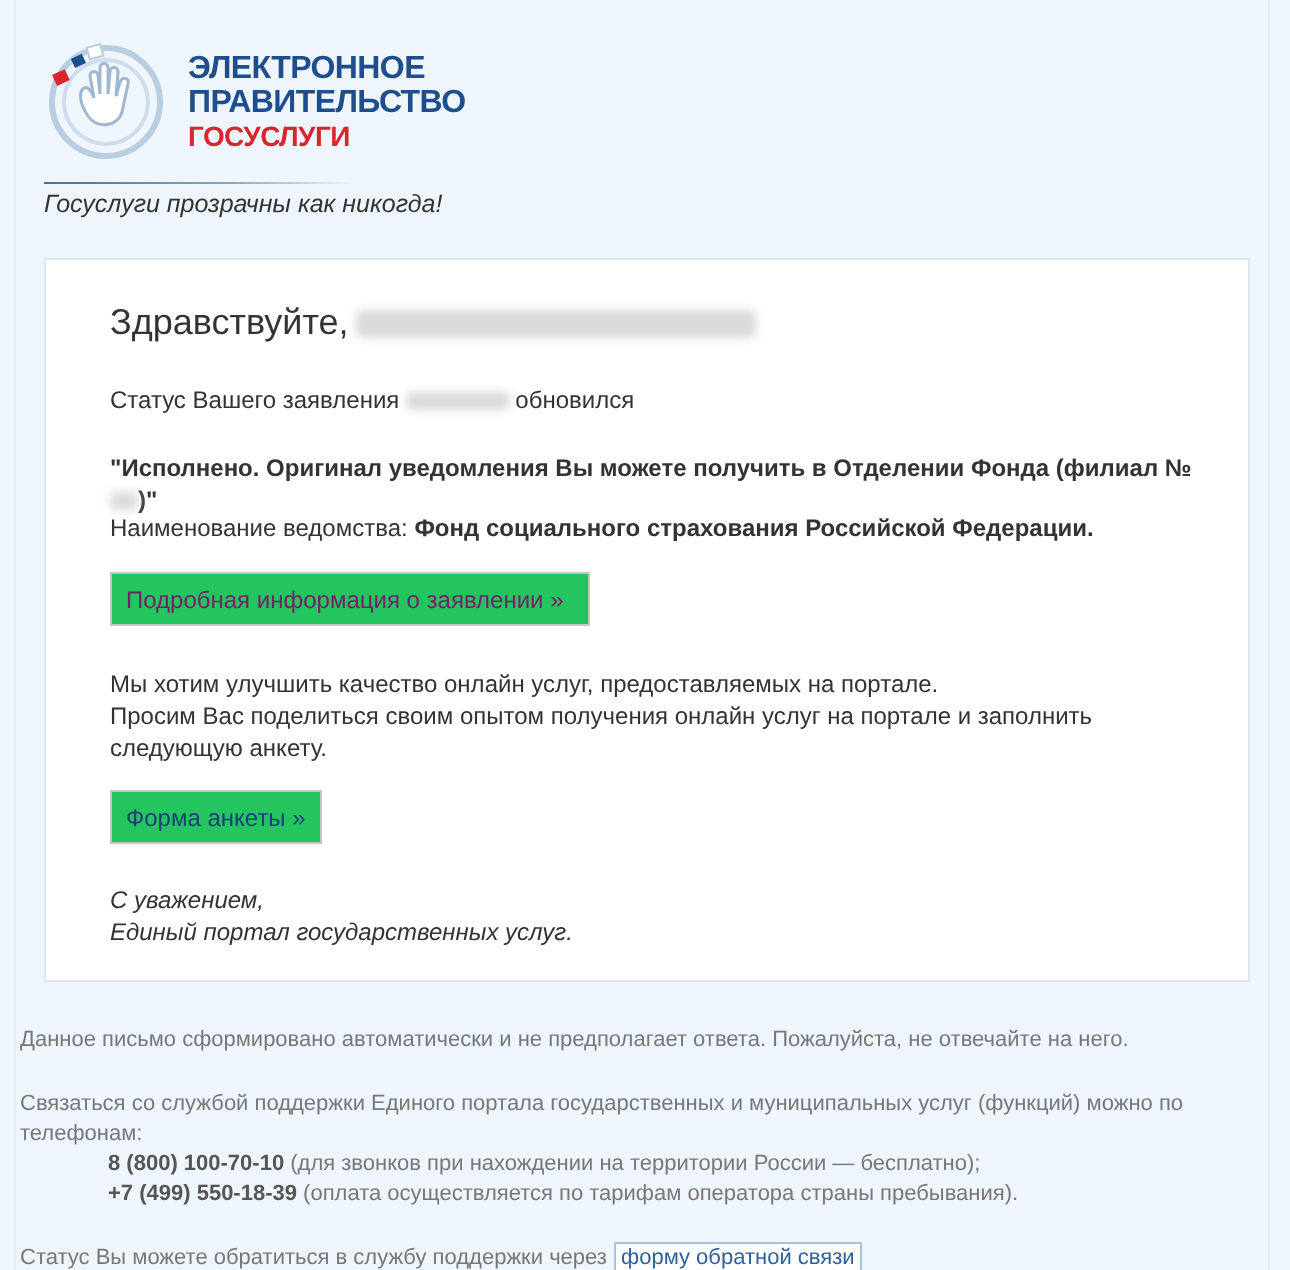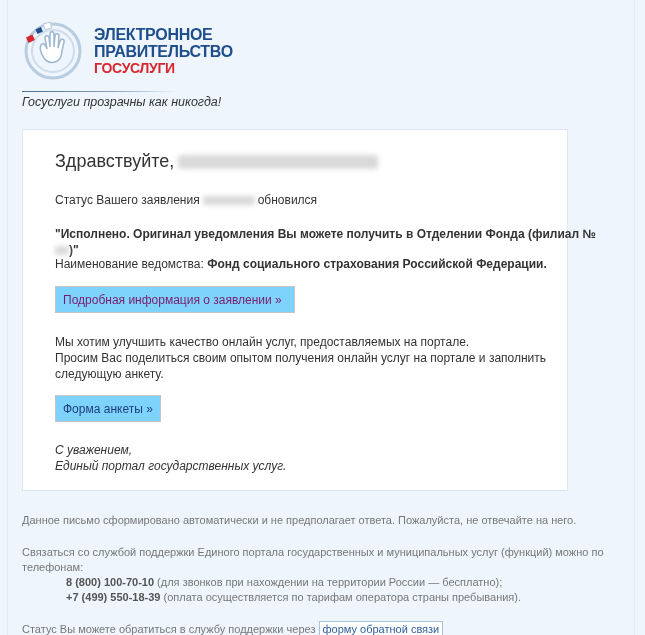--- a/index.html
+++ b/index.html
@@ -14,39 +14,39 @@
 
   .header { position: absolute; left: 22px; top: 18px; width: 260px; height: 70px; }
   .logo-mark { position: absolute; left: 0; top: 0; width: 62px; height: 62px; }
   .logo-text { position: absolute; left: 72px; top: 8px; font-weight: bold; font-size: 16px; line-height: 17px; letter-spacing: -0.3px; }
   .logo-text .l1, .logo-text .l2 { color: #1f4e8c; display: block; }
   .logo-text .l3 { color: #d9262e; display: block; font-size: 14px; }
   .header-rule { position: absolute; left: 22px; top: 91px; width: 155px; height: 1px;
     background: linear-gradient(90deg, #4a6f8f 0%, #8aa6bf 60%, rgba(238,245,252,0) 100%); }
   .tagline { position: absolute; left: 22px; top: 95px; font-style: italic; font-size: 12.5px; color: #333; }
 
-  .card { position: absolute; left: 22px; top: 129px; width: 546px; height: 362px;
+  .card { position: absolute; left: 22px; top: 129px; width: 603px; height: 362px;
     background: #fff; border: 1px solid #dce7f2; box-sizing: border-box; }
   .greet { position: absolute; left: 32px; top: 21px; font-size: 18px; color: #333; }
   .blur { display: inline-block; vertical-align: middle; background: #d9d9d9; filter: blur(2.5px); border-radius: 3px; }
   .greet .blur { width: 200px; height: 14px; margin-left: 4px; }
   .status { position: absolute; left: 32px; top: 63px; font-size: 12px; color: #333; }
   .status .blur { width: 52px; height: 9px; margin: 0 3px; }
   .notice { position: absolute; left: 32px; top: 96px; width: 545px; font-size: 12px; color: #333; line-height: 16px; font-weight: bold; }
   .notice .blur { width: 14px; height: 9px; }
   .dept { position: absolute; left: 32px; top: 127px; font-size: 12px; color: #333; }
   .dept b { font-weight: bold; }
-  .btn { position: absolute; display: block; border: 1px solid #c5c5c5; background: #7dd3fc; font-size: 12px;
+  .btn { position: absolute; display: block; border: 1px solid #c5c5c5; background: #22c55e; font-size: 12px;
     padding: 0 7px; height: 27px; line-height: 27px; box-sizing: border-box; cursor: pointer; text-decoration: none; }
   .btn-details { left: 32px; top: 156px; color: #7a1c6b; width: 240px; }
   .survey-text { position: absolute; left: 32px; top: 204px; width: 545px; font-size: 12px; color: #333; line-height: 16px; }
   .btn-survey { left: 32px; top: 265px; color: #1f3f78; width: 106px; }
   .signoff { position: absolute; left: 32px; top: 312px; font-size: 12px; color: #333; line-height: 16px; font-style: italic; }
 
-  .footer { position: absolute; left: 22px; width: 600px; font-size: 11px; color: #777; line-height: 15px; }
+  .footer { position: absolute; left: 10px; width: 600px; font-size: 11px; color: #777; line-height: 15px; }
   .footer-auto { top: 513px; }
   .footer-support { top: 545px; }
   .footer-support b { color: #555; font-weight: bold; padding-left: 44px; }
   .footer-feedback { top: 622px; }
   .feedback-link { border: 1px solid #aac3dc; background: #fff; color: #2f5f9a; padding: 1px 3px; text-decoration: none; }
 </style>
 </head>
 <body>
 
 <div class="frame-line-left"></div>

